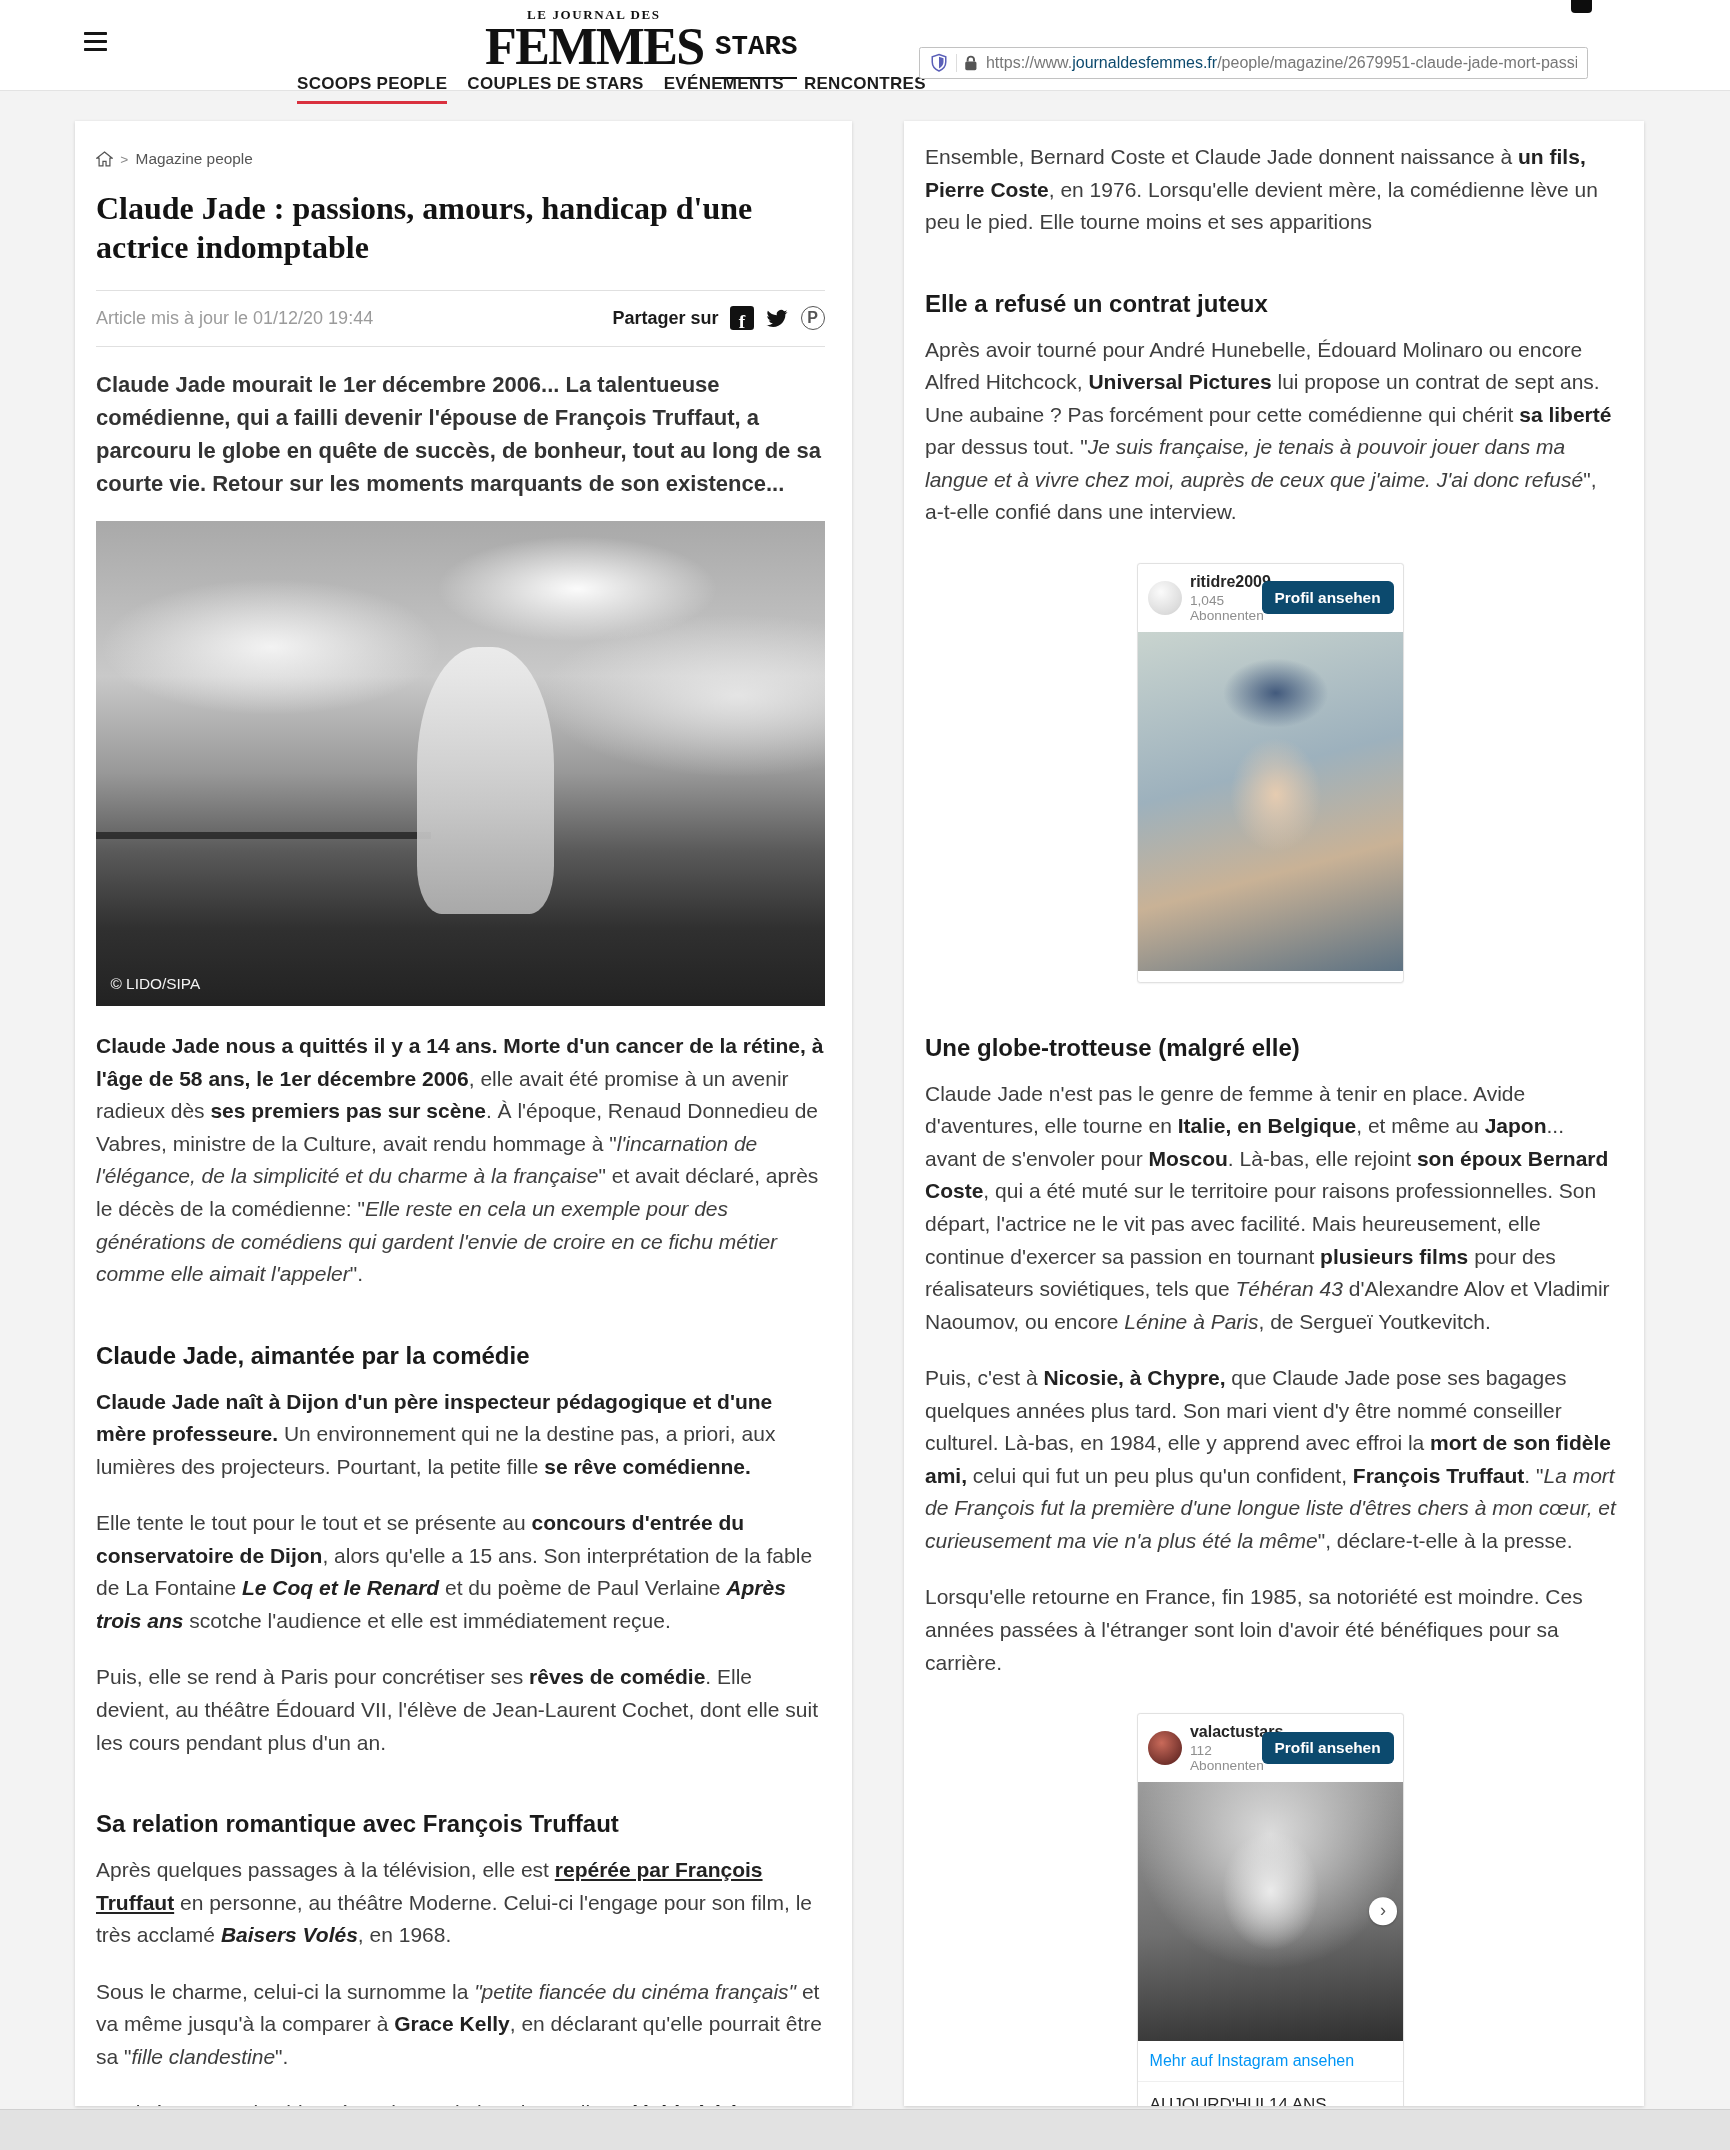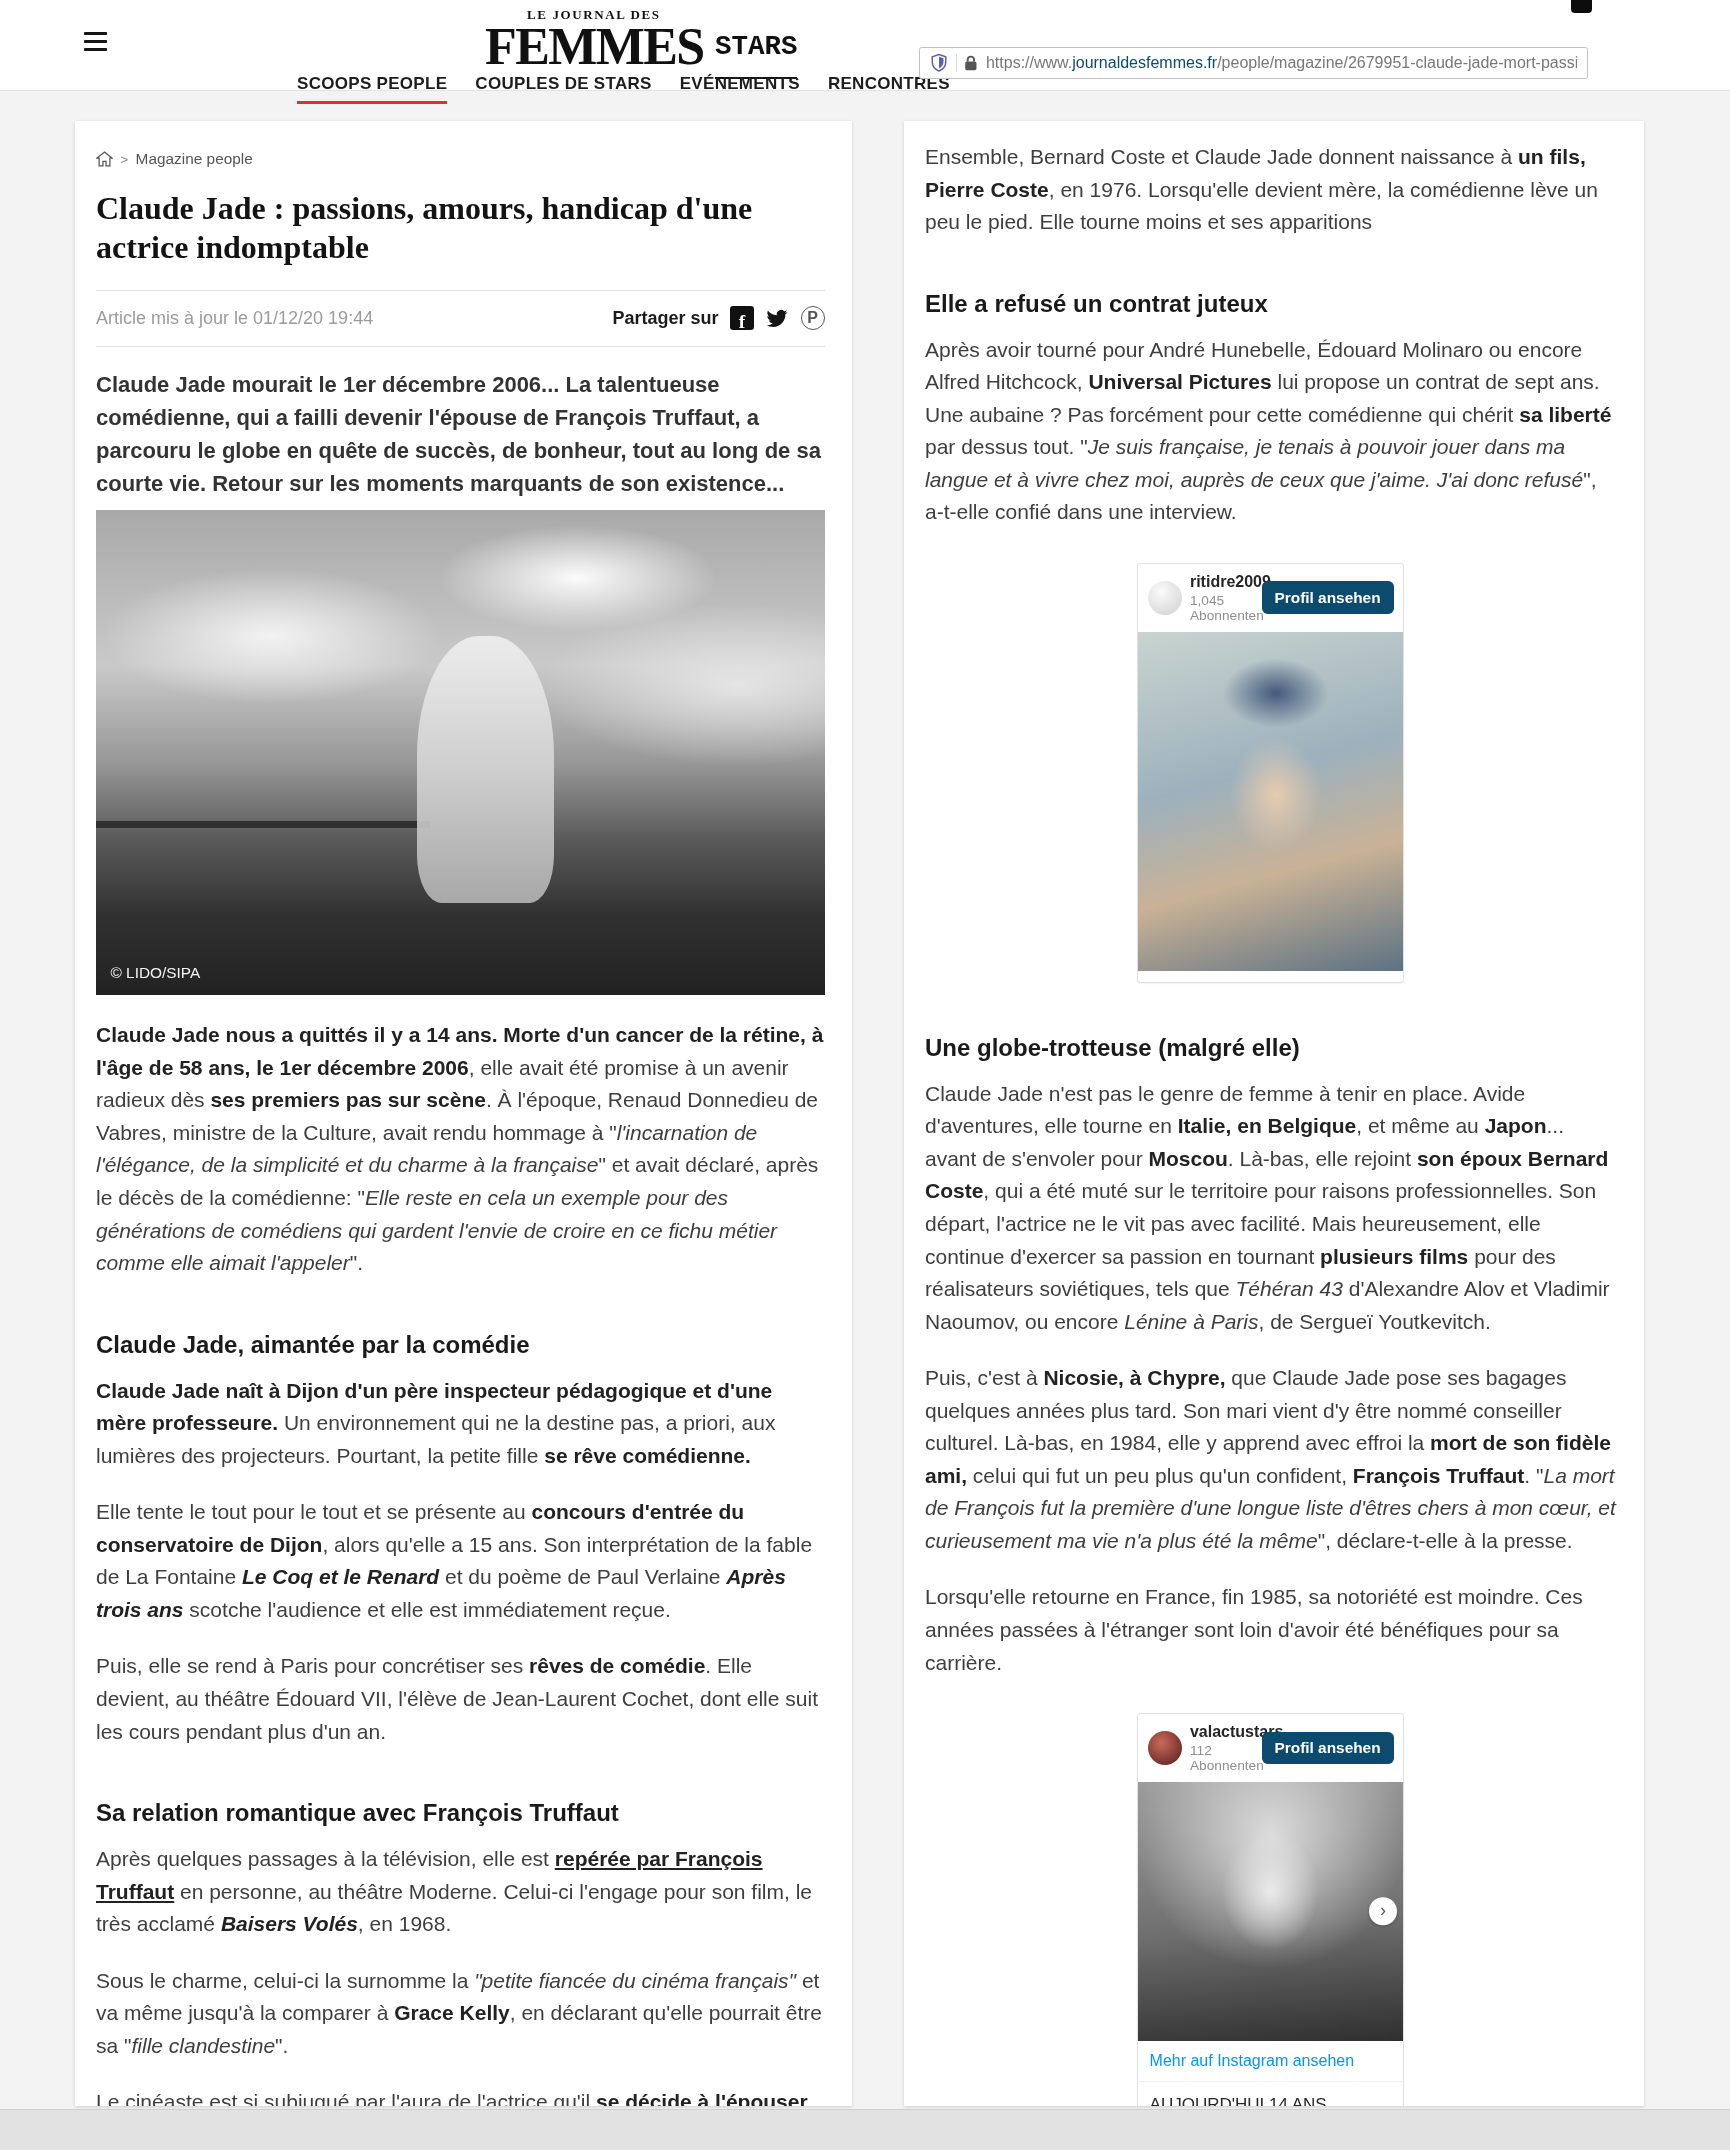--- a/index.html
+++ b/index.html
@@ -9,21 +9,21 @@
 
   
   .header { position:absolute; left:0; top:0; width:1730px; height:91px; background:#fff; border-bottom:0.8px solid #e3e3e3; }
   .burger { position:absolute; left:84px; top:32px; width:24px; cursor:pointer; }
   .burger span { display:block; width:22.6px; height:3.2px; background:#151515; margin-bottom:4.8px; border-radius:0.8px; }
   .logo { position:absolute; left:485px; top:6.5px; display:flex; align-items:flex-start; }
   .logo-left { position:relative; }
   .logo-top { font-family:"Liberation Serif", serif; font-weight:700; font-size:13px; letter-spacing:1.6px; color:#111; margin-left:42px; }
   .logo-main { font-family:"Liberation Serif", serif; font-weight:700; font-size:52px; line-height:.92; letter-spacing:-1.6px; color:#111; }
   .logo-stars { font-family:Liberation Mono, monospace; font-weight:700; font-size:27.5px; color:#111; margin:24px 0 0 11.3px; padding-bottom:15px; border-bottom:2.4px solid #111;text-align:right; }
-  .nav { position:absolute; left:297px; top:74px; display:flex; gap:28px; }
+  .nav { position:absolute; left:297px; top:74px; display:flex; gap:20px; }
   .nav-item { font-size:17px; font-weight:700; color:#1d1d1d; letter-spacing:0.3px; padding-bottom:7.3px; cursor:pointer; }
   .nav-item.active { border-bottom:3.2px solid #d9303e; }
 
   .urlbar { position:absolute; left:919px; top:47px; width:669px; height:32px; background:#fff; border:1.6px solid #c2c2c2; border-radius:2.4px; display:flex; align-items:center; padding:0 9.7px; gap:8px; }
   .urlbar .sep { width:0.8px; height:18px; background:#ddd; }
   .url-text { font-size:16px; color:#777; white-space:nowrap; overflow:hidden; }
   .url-text .dom { color:#0c4a6e; }
   .browser-chip { position:absolute; left:1571px; top:0; width:21px; height:13px; background:#0d0d0d; border-radius:0 0 4px 4px; }
 
   
@@ -38,21 +38,21 @@
   .hairline { height:0.8px; background:#e0e0e0; margin-top:22.6px; }
   .meta-row { display:flex; align-items:center; justify-content:space-between; padding:16px 0; }
   .meta-date { font-size:18px; color:#9b9b9b; }
   .share { display:flex; align-items:center; gap:11.3px; }
   .share-label { font-size:18px; font-weight:700; color:#1b1b1b; }
   .icon-fb { width:24px; height:24px; background:#111; border-radius:3.2px; color:#fff; font-weight:700; font-size:19.4px; display:flex; align-items:flex-end; justify-content:center; font-family:"Liberation Serif",serif; line-height:.9; cursor:pointer; }
   .icon-pin { width:24px; height:24px; border:1.6px solid #555; border-radius:50%; color:#555; font-size:16px; font-weight:700; display:flex; align-items:center; justify-content:center; cursor:pointer; }
 
   .intro { font-size:22px; font-weight:700; color:#333; line-height:1.5; margin-top:21px; }
 
-  .photo-main { position:relative; margin-top:10px; width:100%; height:485px;
+  .photo-main { position:relative; margin-top:21px; width:100%; height:485px;
     background:
       radial-gradient(ellipse 194px 73px at 66% 14%, rgba(255,255,255,.95), rgba(255,255,255,0) 72%),
       radial-gradient(ellipse 242px 97px at 24% 26%, rgba(248,248,248,.9), rgba(255,255,255,0) 70%),
       radial-gradient(ellipse 275px 113px at 88% 36%, rgba(235,235,235,.85), rgba(255,255,255,0) 72%),
       linear-gradient(180deg,#a9a9a9 0%,#c9c9c9 32%,#989898 52%,#5a5a5a 68%,#303030 84%,#222 100%); }
   .photo-figure { position:absolute; left:44%; top:26%; width:137px; height:267px; border-radius:45% 45% 18% 18%;
     background:linear-gradient(180deg,#efefef,#cfcfcf 60%,#b5b5b5); opacity:.9; }
   .photo-rail { position:absolute; left:0; top:64%; width:46%; height:7.3px; background:#1f1f1f; opacity:.75; }
   .photo-credit { position:absolute; left:14.5px; bottom:13px; color:#f4f4f4; font-size:15.4px; }
 

